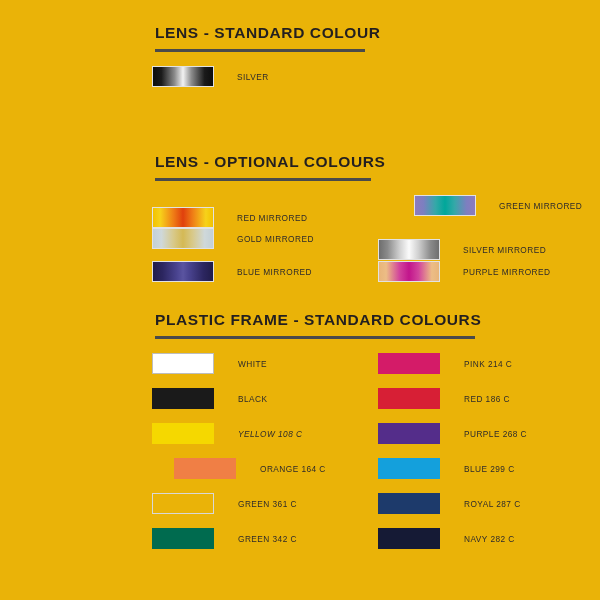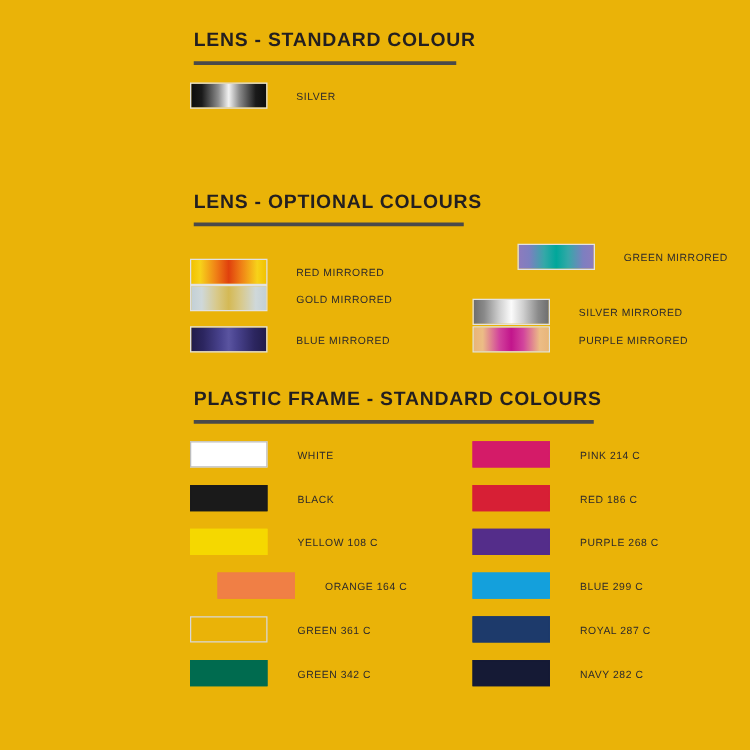--- a/index.html
+++ b/index.html
@@ -123,21 +123,21 @@
         <div class="section-rule" style="width: 320px;"></div>
         <div class="swatch-grid" style="height: 210px;">
           <div class="swatch-row swatch-col-left" style="top: 0px;">
             <div class="swatch-chip has-border" style="background: rgb(255, 255, 255);"></div>
             <div class="swatch-label">WHITE</div>
           </div>
           <div class="swatch-row swatch-col-left" style="top: 35px;">
             <div class="swatch-chip" style="background: rgb(26, 26, 26); border: 1px solid rgb(26, 26, 26);"></div>
             <div class="swatch-label">BLACK</div>
           </div>
-          <div class="swatch-row swatch-col-left" style="top: 70px;">
+          <div class="swatch-row swatch-col-left" style="top: 70px; font-style: italic;">
             <div class="swatch-chip" style="background: rgb(245, 216, 0); border: 1px solid rgb(245, 216, 0);"></div>
             <div class="swatch-label">YELLOW 108 C</div>
           </div>
           <div class="swatch-row swatch-col-left" style="top: 105px; padding-left: 22px;">
             <div class="swatch-chip" style="background: rgb(240, 127, 69); border: 1px solid rgb(240, 127, 69);"></div>
             <div class="swatch-label">ORANGE 164 C</div>
           </div>
           <div class="swatch-row swatch-col-left" style="top: 140px;">
             <div class="swatch-chip"></div>
             <div class="swatch-label">GREEN 361 C</div>

